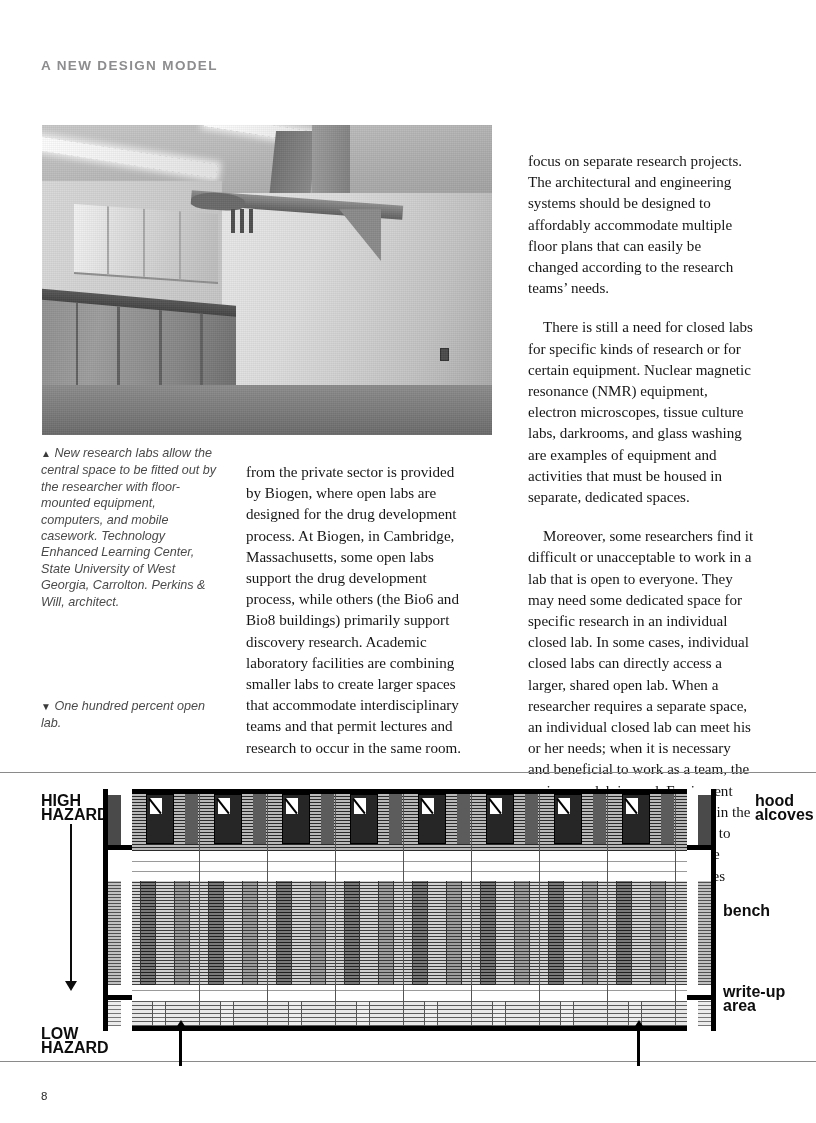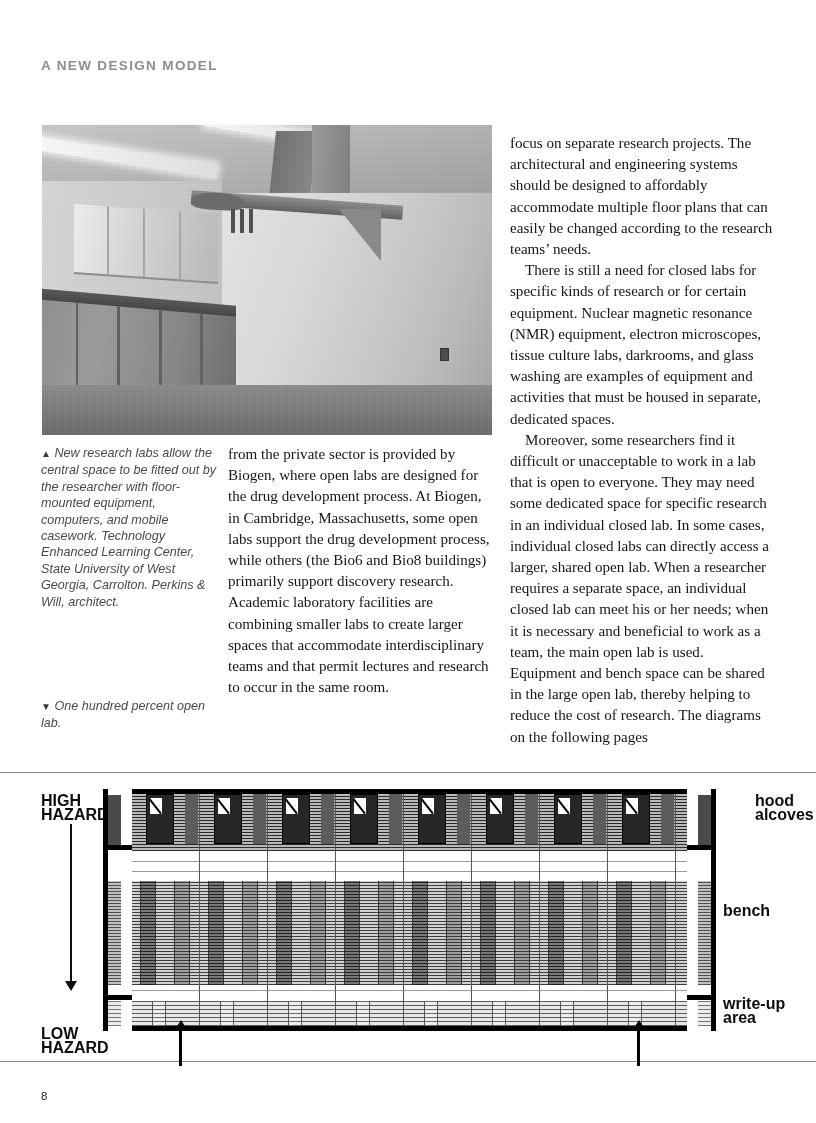--- a/index.html
+++ b/index.html
@@ -134,21 +134,21 @@
     position:absolute;
     width:263px;
     font-family:"Liberation Serif", serif;
     font-size:15.1px;
     line-height:21.2px;
     text-align:left;
     color:#161616;
   }
   #col-middle { left:228px; top:444px; }
   #col-right  { left:510px; top:133px; }
-  .col p { margin:0; }
+  .col p { margin:18px; }
   .col p.indent { text-indent:15px; }
 
   
   .diagram-area { position:absolute; left:0; top:772px; width:816px; height:290px; }
   .rule {
     position:absolute; left:0; width:816px; height:1px; background:#8a8a8a;
   }
   #rule-top { top:0; }
   #rule-bottom { top:289px; }
 
@@ -158,21 +158,21 @@
     font-weight:bold;
     font-size:16px;
     line-height:14px;
     color:#0d0d0d;
     white-space:pre-line;
   }
   #label-high { left:41px; top:22px; }
   #label-low  { left:41px; top:215px;margin-top:40px; }
   #label-hood { left:723px; top:22px;margin-left:32px; }
   #label-bench{ left:723px; top:120px;margin-top:12px; }
-  #label-write{ left:723px; top:225px; }
+  #label-write{ left:723px; top:213px; }
 
   .hazard-arrow {
     position:absolute; left:70px; top:52px; width:2px; height:158px;
     background:#0d0d0d;
   }
   .hazard-arrow:after{
     content:""; position:absolute; left:-5px; bottom:-9px;
     border-left:6px solid transparent;
     border-right:6px solid transparent;
     border-top:10px solid #0d0d0d;

